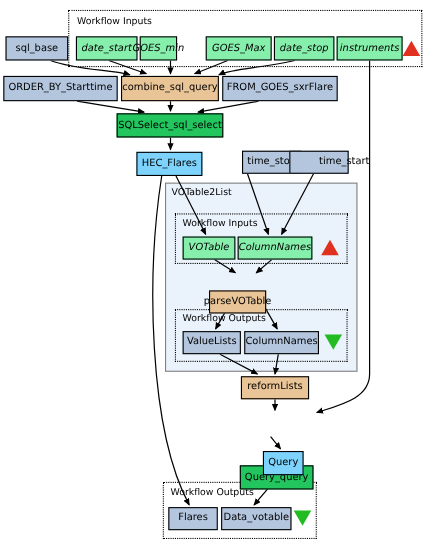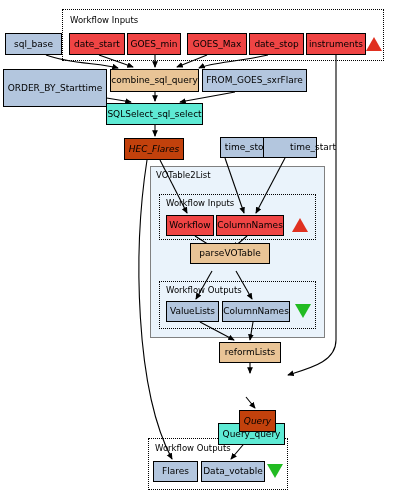--- a/index.html
+++ b/index.html
@@ -31,25 +31,25 @@
     display: flex;
     align-items: center;
     justify-content: center;
     font-size: 9px;
     line-height: 1;
     color: #000000;
     white-space: nowrap;
     z-index: 10;
     letter-spacing: 0px;
   }
-  .n-cyan   { background: #ef4444; }
+  .n-cyan   { background: #86efac; font-style: italic; }
   .n-steel  { background: #b3c6de; text-align: right; }
   .n-tan    { background: #e9c496; }
-  .n-purple { background: #5eead4; }
-  .n-green  { background: #c2410c; font-style: italic; }
+  .n-purple { background: #22c55e; }
+  .n-green  { background: #7dd3fc; }
   .group {
     position: absolute;
     box-sizing: border-box;
     z-index: 2;
   }
   .group-dashed {
     border: 1px dotted #000000;
     background: transparent;
   }
   .group-solid {
@@ -142,39 +142,39 @@
   <div class="group-label" style="left:166px;top:199px;">Workflow Inputs</div>
 
   <div class="group group-dashed" style="left:159px;top:281px;width:157px;height:48px;"></div>
   <div class="group-label" style="left:166px;top:286px;">Workflow Outputs</div>
 
   <div class="group group-dashed" style="left:148px;top:438px;width:140px;height:52px;"></div>
   <div class="group-label" style="left:155px;top:444px;">Workflow Outputs</div>
 
   <div class="node n-steel" style="left:5px;top:33px;width:57px;height:22px;">sql_base</div>
   <div class="node n-cyan" style="left:69px;top:33px;width:56px;height:22px;">date_start</div>
-  <div class="node n-cyan" style="left:127px;top:33px;width:54px;height:22px;">GOES_min</div>
+  <div class="node n-cyan" style="left:127px;top:33px;width:34px;height:22px;">GOES_min</div>
   <div class="node n-cyan" style="left:187px;top:33px;width:60px;height:22px;">GOES_Max</div>
   <div class="node n-cyan" style="left:249px;top:33px;width:55px;height:22px;">date_stop</div>
   <div class="node n-cyan" style="left:306px;top:33px;width:60px;height:22px;">instruments</div>
 
-  <div class="node n-steel" style="left:3px;top:69px;width:104px;height:38px;">ORDER_BY_Starttime</div>
+  <div class="node n-steel" style="left:3px;top:69px;width:104px;height:23px;">ORDER_BY_Starttime</div>
   <div class="node n-tan" style="left:110px;top:69px;width:89px;height:23px;">combine_sql_query</div>
   <div class="node n-steel" style="left:202px;top:69px;width:105px;height:23px;">FROM_GOES_sxrFlare</div>
 
   <div class="node n-purple" style="left:106px;top:103px;width:97px;height:22px;">SQLSelect_sql_select</div>
   <div class="node n-green" style="left:124px;top:138px;width:60px;height:22px;">HEC_Flares</div>
 
   <div class="node n-steel" style="left:220px;top:137px;width:54px;height:21px;">time_stop</div>
   <div class="node n-steel" style="left:263px;top:137px;width:54px;height:21px;padding-left:46px;">time_start</div>
 
-  <div class="node n-cyan" style="left:166px;top:215px;width:48px;height:21px;">Workflow</div>
+  <div class="node n-cyan" style="left:166px;top:215px;width:48px;height:21px;">VOTable</div>
   <div class="node n-cyan" style="left:216px;top:215px;width:68px;height:21px;">ColumnNames</div>
 
-  <div class="node n-tan" style="left:190px;top:243px;width:80px;height:21px;">parseVOTable</div>
+  <div class="node n-tan" style="left:190px;top:264px;width:52px;height:21px;">parseVOTable</div>
 
   <div class="node n-steel" style="left:166px;top:301px;width:53px;height:21px;">ValueLists</div>
   <div class="node n-steel" style="left:222px;top:301px;width:68px;height:21px;">ColumnNames</div>
 
   <div class="node n-tan" style="left:219px;top:342px;width:62px;height:21px;">reformLists</div>
   <div class="node n-purple" style="left:218px;top:375px;width:67px;height:22px;margin-top:48px;">Query_query</div>
   <div class="node n-green" style="left:239px;top:410px;width:37px;height:22px;">Query</div>
 
   <div class="node n-steel" style="left:153px;top:461px;width:45px;height:21px;">Flares</div>
   <div class="node n-steel" style="left:201px;top:461px;width:64px;height:21px;">Data_votable</div>

